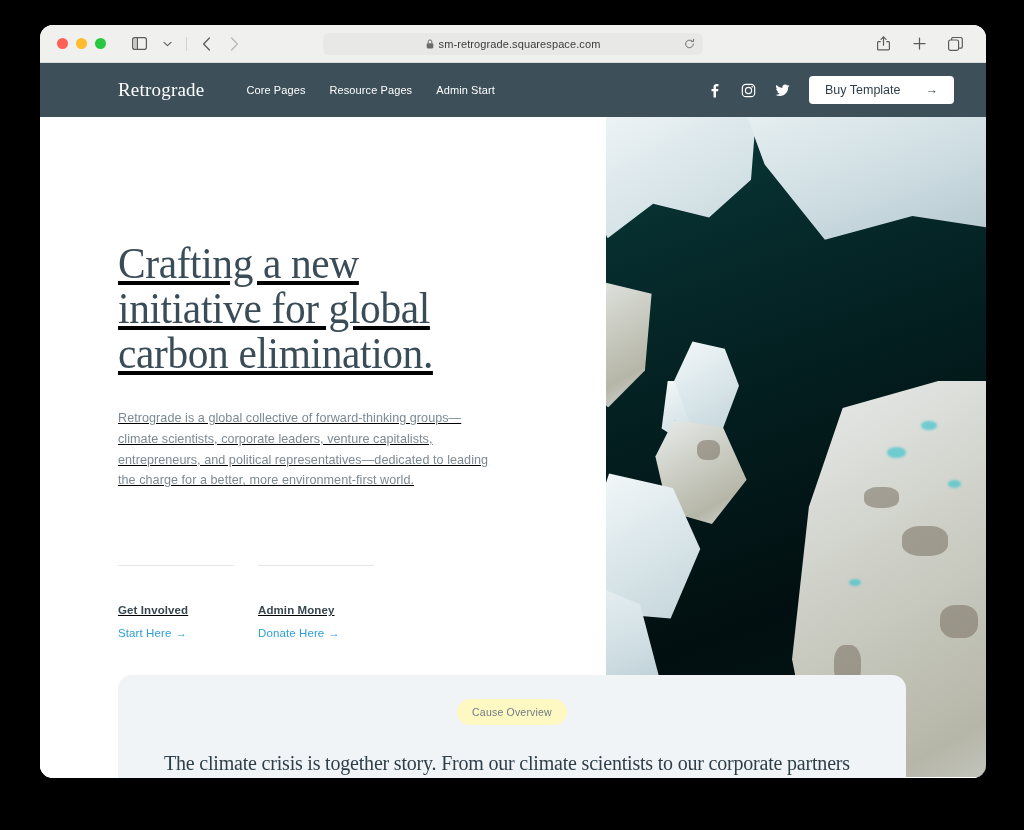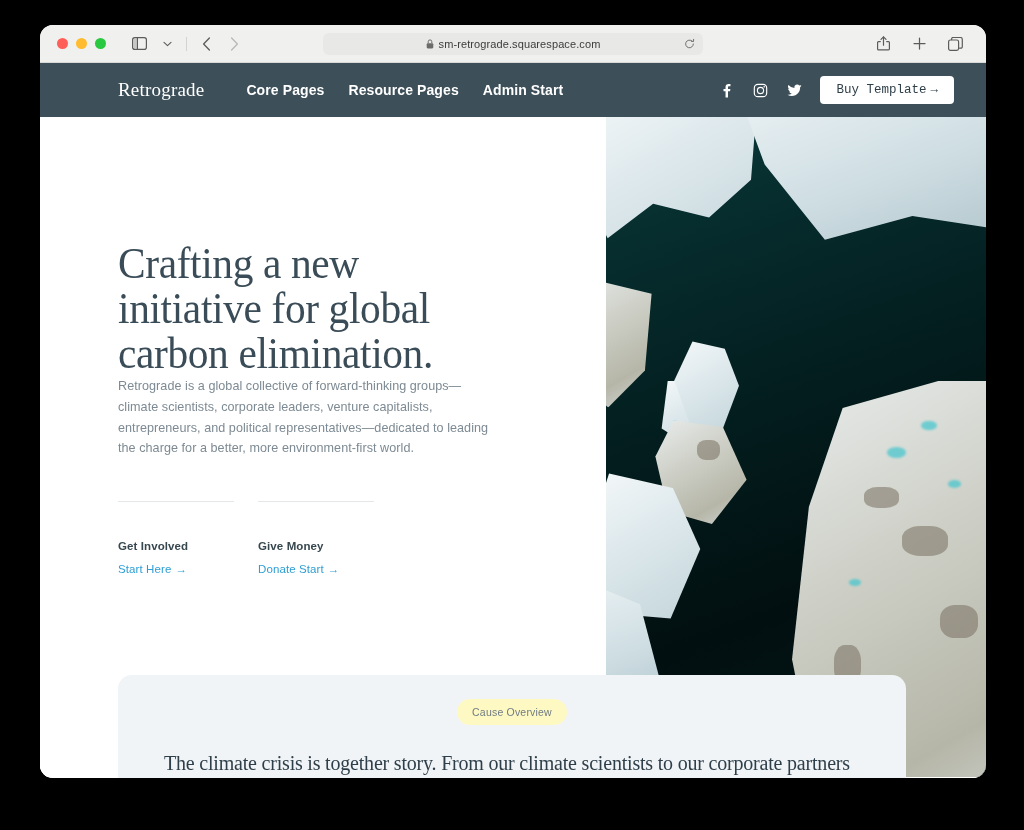--- a/index.html
+++ b/index.html
@@ -137,55 +137,56 @@
     letter-spacing: 0.2px;
     font-weight: 400;
   }
   .nav-links {
     display: flex;
     align-items: center;
     gap: 24px;
     margin-left: 42px;
   }
   .nav-link {
-    font-size: 14px;
-    font-weight: bold;
+    font-size: 11px;
+    font-weight: normal;
     color: #ffffff;
     letter-spacing: 0.1px;
     white-space: nowrap;
   }
   .nav-right {
     margin-left: auto;
     display: flex;
     align-items: center;
     gap: 18px;
   }
   .social-icon {
     width: 16px; height: 16px;
     display: flex; align-items: center; justify-content: center;
     color: #ffffff;
   }
   .buy-btn {
     background: #ffffff;
     color: #2f3f49;
-    font-family: Liberation Mono, monospace;
+    font-family: Liberation Sans, sans-serif;
     font-size: 12.5px;
     padding: 7px 16px;
     border-radius: 4px;
     display: flex;
     align-items: center;
-    gap: 4px;
+    gap: 25px;
     white-space: nowrap;
   }
 
   
   .hero {
     position: relative;
     display: flex;
     height: 660px;
+    text-decoration: underline;
   }
   .hero-left {
     width: 566px;
     background: #ffffff;
     padding: 124px 0 0 78px;
     flex: none;
   }
   .hero-right {
     flex: 1;
     position: relative;
@@ -199,33 +200,34 @@
     line-height: 1.0;
     color: #3a4c57;
     letter-spacing: -0.4px;
     max-width: 380px;
     transform: scaleX(0.92);
     transform-origin: left top;
     font-weight: 400;
   }
 
   .lede {
+    margin-top: 32px;
     max-width: 378px;
     font-size: 12.6px;
     line-height: 1.65;
     color: #7d8a93;
     letter-spacing: 0.05px;
   }
 
   .cta-row {
     margin-top: 42px;
     display: flex;
     gap: 24px;
   }
-  .cta-col { width: 116px; }
+  .cta-col { width: 116px; margin-top: 32px; }
   .cta-rule {
     height: 1px;
     background: #e3e7ea;
     width: 116px;
     margin-bottom: 38px;
   }
   .cta-title {
     font-size: 11.5px;
     font-weight: bold;
     color: #37474f;
@@ -480,23 +482,23 @@
             <div class="cta-col">
               <div class="cta-rule"></div>
               <div class="cta-title">Get Involved</div>
               <a class="cta-link">
                 <span>Start Here</span>
                 <span>→</span>
               </a>
             </div>
             <div class="cta-col">
               <div class="cta-rule"></div>
-              <div class="cta-title">Give Money</div>
+              <div class="cta-title">Admin Money</div>
               <a class="cta-link">
-                <span>Donate Start</span>
+                <span>Donate Here</span>
                 <span>→</span>
               </a>
             </div>
           </div>
         </div>
 
         <div class="hero-right" aria-label="aerial-photograph-of-icebergs-in-dark-teal-arctic-water">
           <div class="photo">
             <div class="berg b1"></div>
             <div class="berg b2 shaded"></div>

